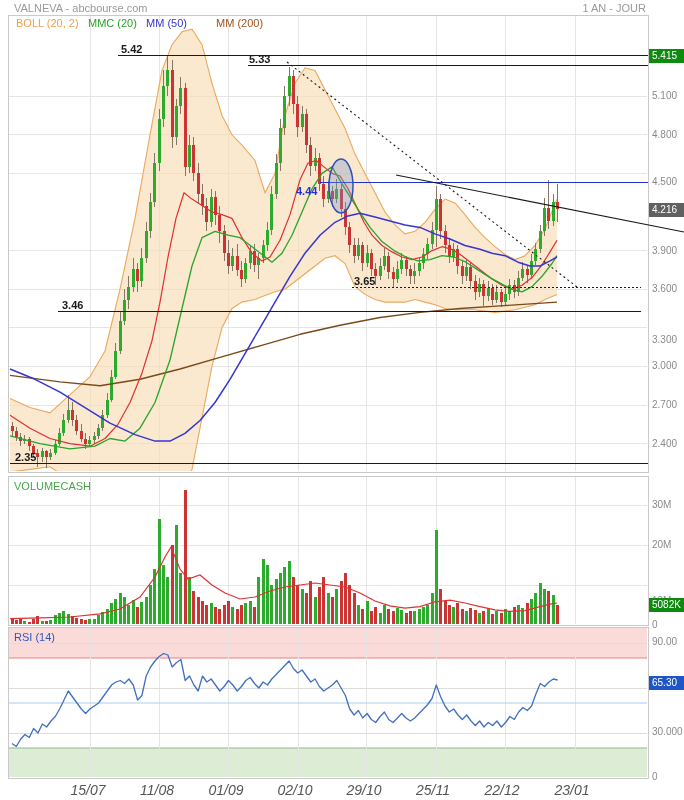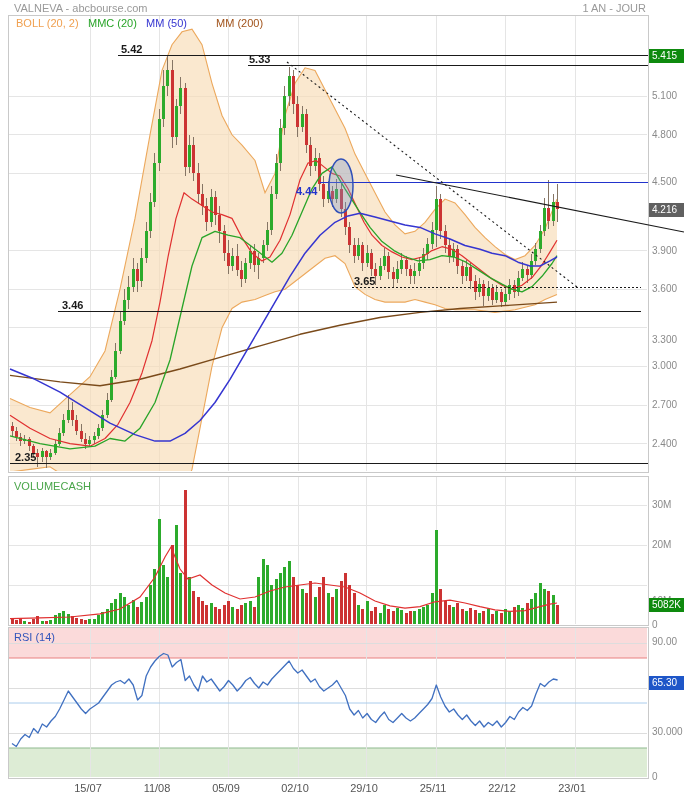--- a/index.html
+++ b/index.html
@@ -4,21 +4,21 @@
 <style>
   html,body{margin:0;padding:0;background:#fff;}
   body{width:684px;height:800px;position:relative;font-family:"Liberation Sans",sans-serif;overflow:hidden;}
   #stage{position:absolute;inset:0;}
   #plot{position:absolute;left:0;top:0;}
   .hdr-title{position:absolute;left:14px;top:2px;font-size:11px;color:#999;}
   .hdr-period{position:absolute;right:38px;top:2px;font-size:11px;color:#999;}
   .lbl{position:absolute;font-size:10px;color:#8a8a8a;white-space:nowrap;}
   .badge{position:absolute;left:649px;width:32px;color:#fff;font-size:10px;padding:1px 2px 2px 3px;white-space:nowrap;}
   .ann{position:absolute;font-size:11px;font-weight:600;color:#1a1a1a;white-space:nowrap;}
-  .date{position:absolute;font-size:11px;color:#555;transform:translateX(-50%);white-space:nowrap;}
+  .date{position:absolute;font-size:14px;color:#555;transform:translateX(-50%);white-space:nowrap;font-style:italic;}
   .leg{position:absolute;top:17px;font-size:11px;white-space:nowrap;}
   .ptitle{position:absolute;font-size:11px;font-weight:400;white-space:nowrap;text-align:center;}
 </style>
 </head>
 <body>
 
 <div id="stage">
   <span class="hdr-title">VALNEVA - abcbourse.com</span>
   <span class="hdr-period">1 AN - JOUR</span>
   <svg id="plot" width="684" height="800">
@@ -519,20 +519,20 @@
       <div class="lbl" style="left: 652px; top: 636px;">90.00</div>
       <div class="lbl" style="left: 652px; top: 681px;">60.00</div>
       <div class="lbl" style="left: 652px; top: 726px;">30.000</div>
       <div class="lbl" style="left: 652px; top: 771px;">0</div>
       <div class="badge" style="top: 48.6195px; background: rgb(14, 138, 14);">5.415</div>
       <div class="badge" style="top: 202.931px; background: rgb(96, 96, 96);">4.216</div>
       <div class="badge" style="top: 597.672px; background: rgb(14, 138, 14);">5082K</div>
       <div class="badge" style="top: 676.05px; background: rgb(30, 86, 200);">65.30</div>
       <div class="date" style="left: 88px; top: 782px;">15/07</div>
       <div class="date" style="left: 157px; top: 782px;">11/08</div>
-      <div class="date" style="left: 226px; top: 782px;">05/09</div>
+      <div class="date" style="left: 226px; top: 782px;">01/09</div>
       <div class="date" style="left: 295px; top: 782px;">02/10</div>
       <div class="date" style="left: 364px; top: 782px;">29/10</div>
       <div class="date" style="left: 433px; top: 782px;">25/11</div>
       <div class="date" style="left: 502px; top: 782px;">22/12</div>
       <div class="date" style="left: 572px; top: 782px;">23/01</div>
     </div>
 </div>
 
 </body></html>

